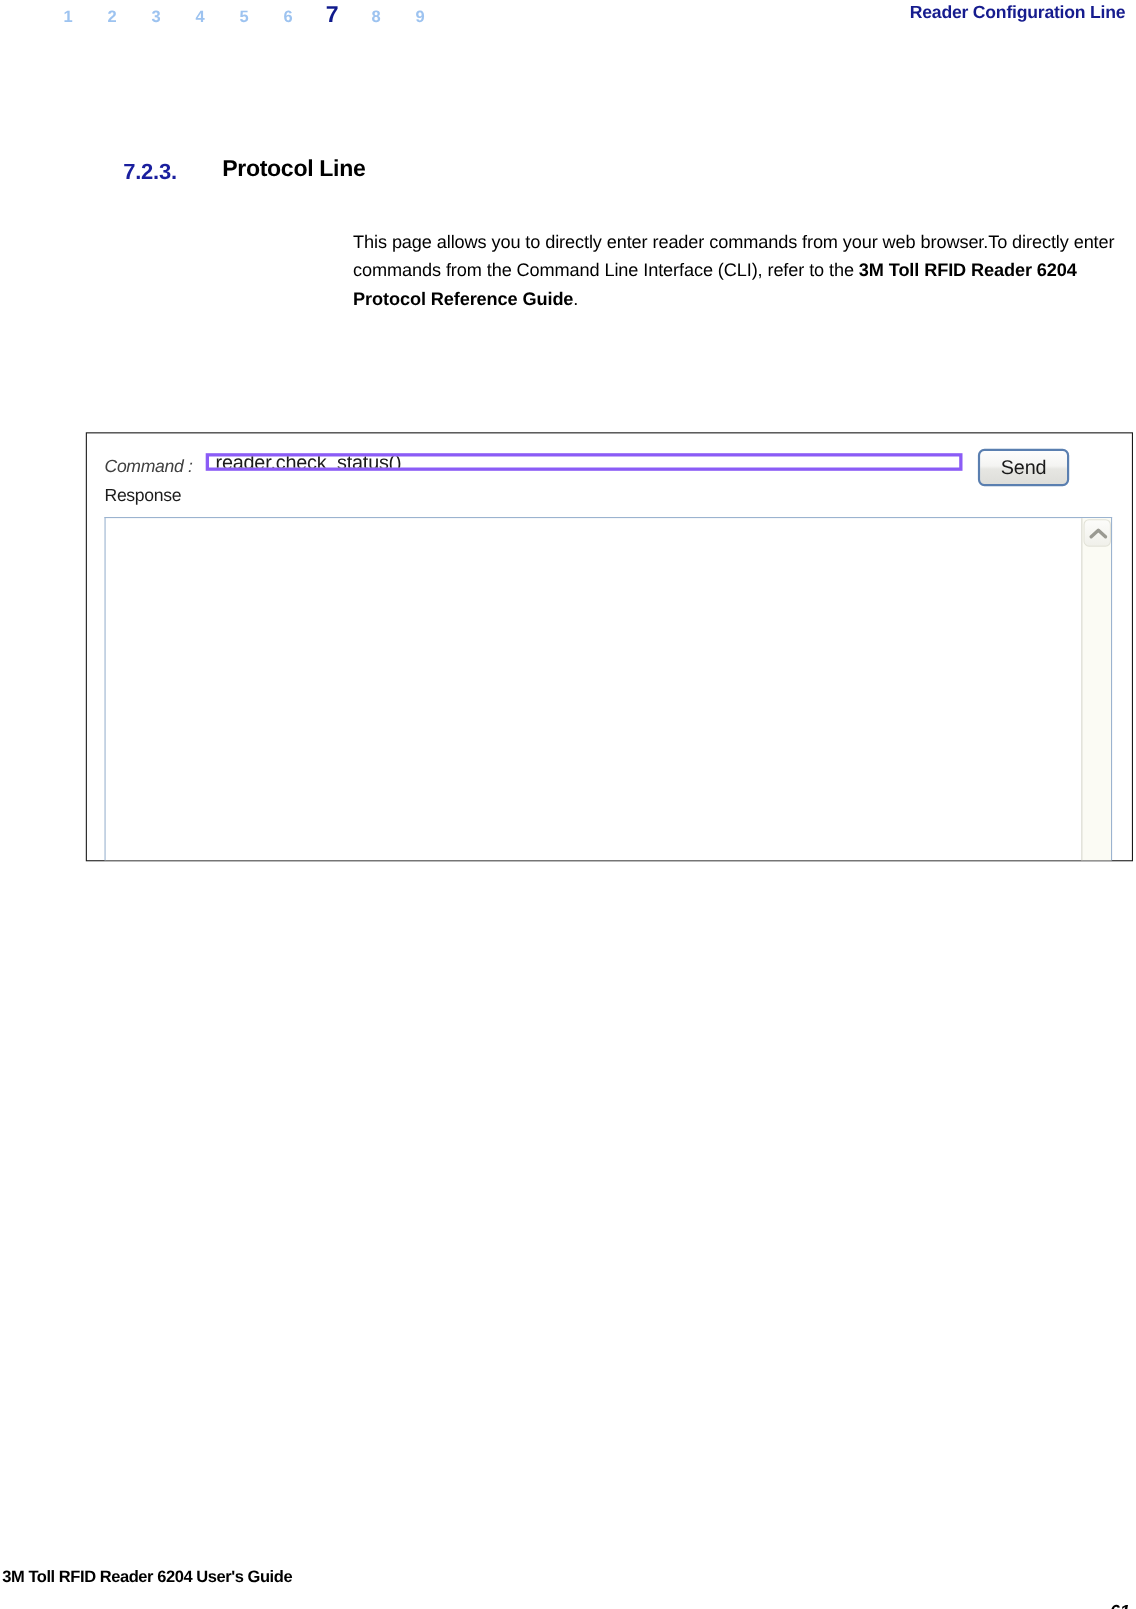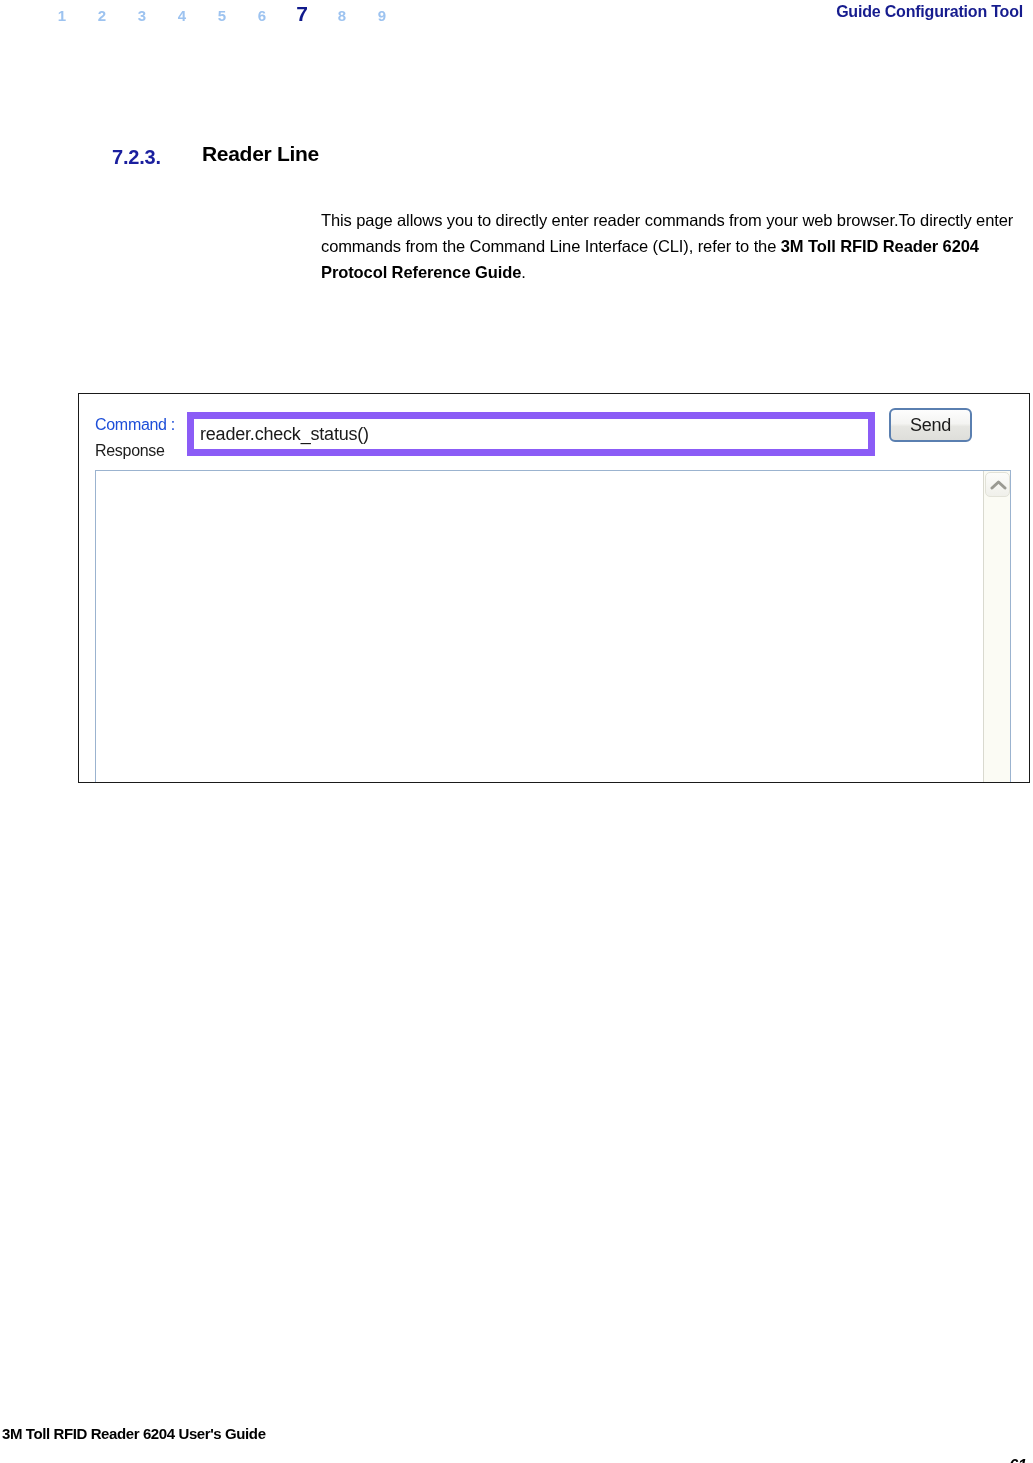--- a/index.html
+++ b/index.html
@@ -123,31 +123,32 @@
     top: 0;
     width: 100%;
     height: 52px;
   }
   #command-label {
     position: absolute;
     left: 16px;
     top: 22px;
     font-family: "Liberation Sans", sans-serif;
     font-size: 16px;
-    color: #1d4ed8;
+    color: #404040;
     letter-spacing: -0.3px;
+    font-style: italic;
   }
   #command-input {
     position: absolute;
     left: 108px;
     top: 18px;
     width: 688px;
-    height: 44px;
-    box-sizing: border-box;
-    border: 7px solid #8b5cf6;
+    height: 16px;
+    box-sizing: border-box;
+    border: 3px solid #8b5cf6;
     background: #ffffff;
     font-family: "Liberation Sans", sans-serif;
     font-size: 18px;
     color: #1a1a1a;
     padding: 1px 4px 0 6px;
     outline: none;
     letter-spacing: -0.2px;
   }
   #send-button {
     position: absolute;
@@ -274,26 +275,26 @@
     <span class="chapter-num">1</span>
     <span class="chapter-num">2</span>
     <span class="chapter-num">3</span>
     <span class="chapter-num">4</span>
     <span class="chapter-num">5</span>
     <span class="chapter-num">6</span>
     <span class="chapter-num current">7</span>
     <span class="chapter-num">8</span>
     <span class="chapter-num">9</span>
   </div>
-  <div id="header-title">Guide Configuration Tool</div>
+  <div id="header-title">Reader Configuration Line</div>
 </div>
 
 <div id="section-heading">
   <span id="section-number">7.2.3.</span>
-  <span id="section-title">Reader Line</span>
+  <span id="section-title">Protocol Line</span>
 </div>
 
 <p id="body-paragraph"><span>This page allows you to directly enter reader commands from your web browser.To directly enter commands from the Command Line Interface (CLI), refer to the </span><b>3M Toll RFID Reader 6204 Protocol Reference Guide</b><span>.</span></p>
 
 <div id="figure-screenshot">
 
   <div id="command-row">
     <span id="command-label">Command :</span>
     <input id="command-input" type="text" value="reader.check_status()" style="">
     <button id="send-button">Send</button>

